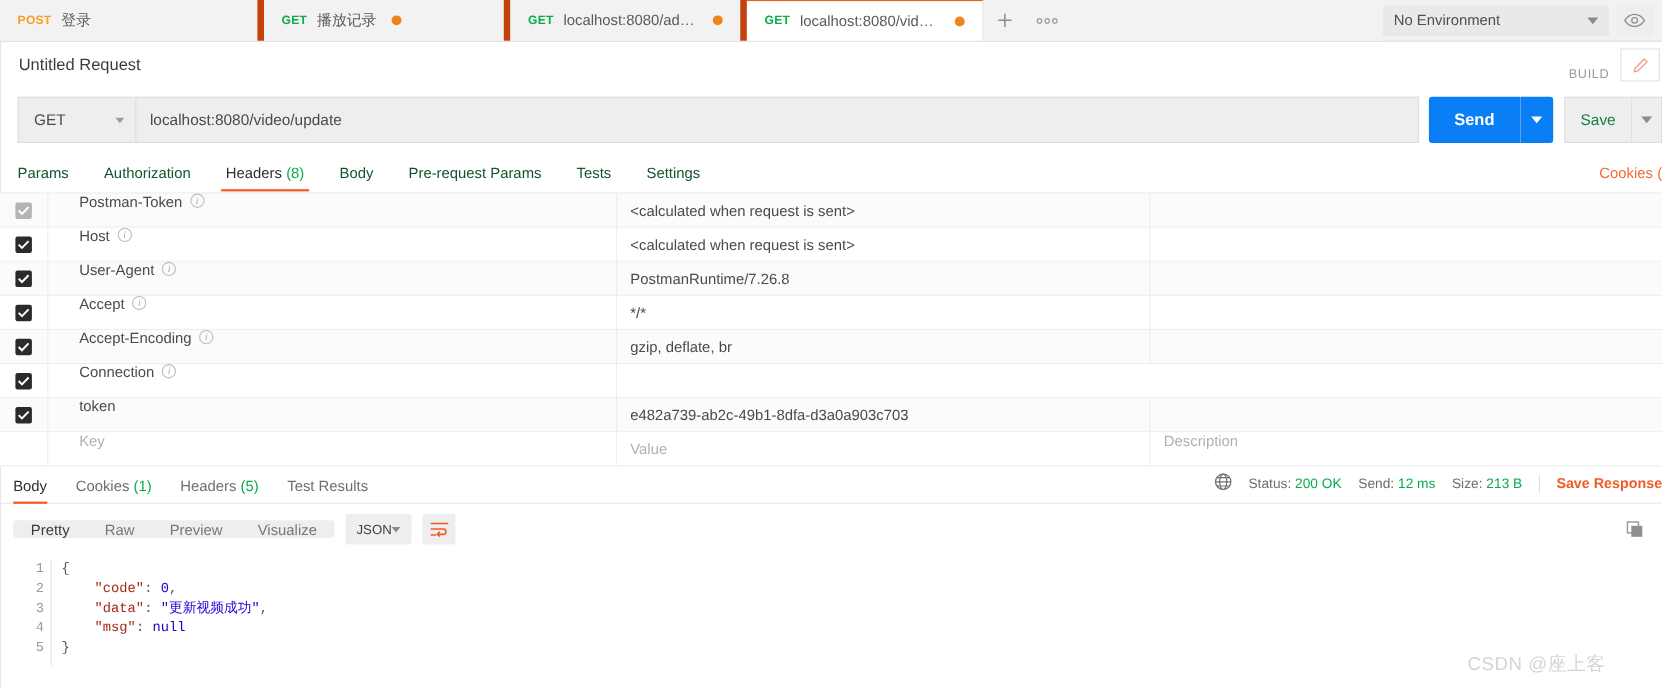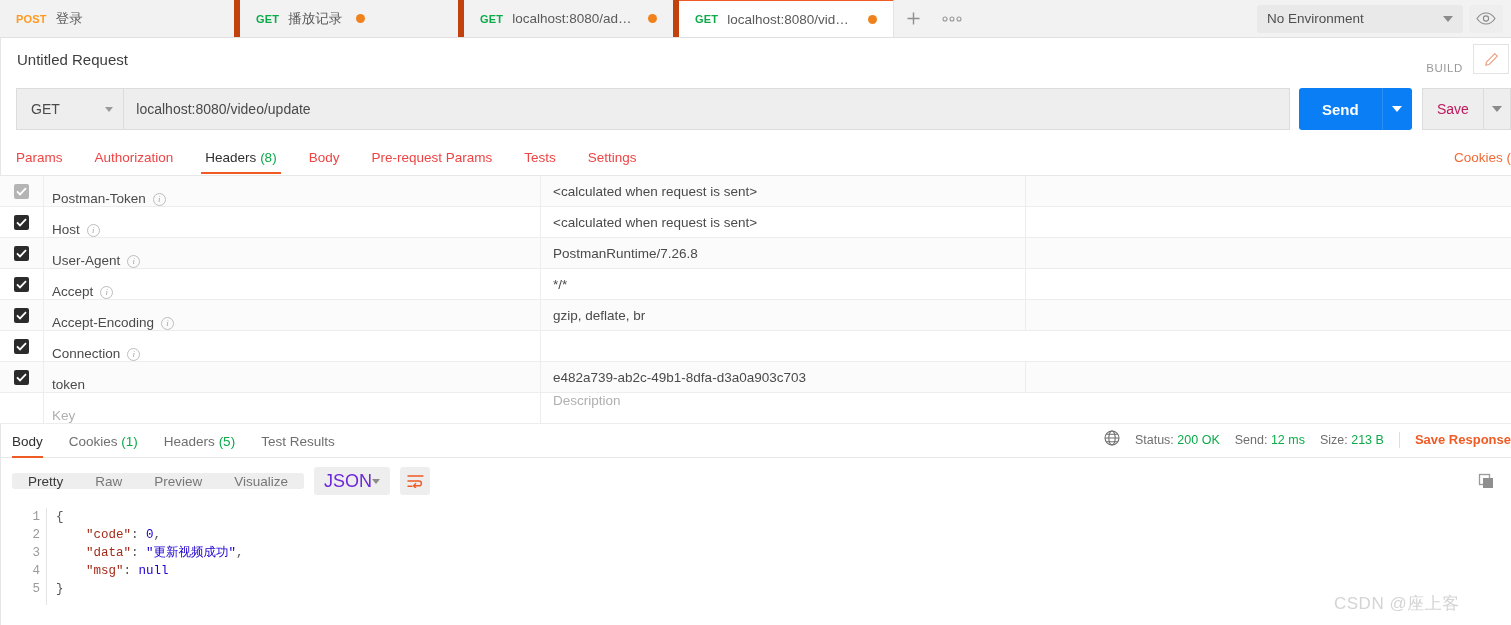--- a/index.html
+++ b/index.html
@@ -126,36 +126,36 @@
   .send-caret {
     width: 30px; background: #0a7ef4;
     display: flex; align-items: center; justify-content: center; cursor: pointer;
     border-left: 1px solid #2b8ef5; border-radius: 0 3px 3px 0;
   }
   .send-caret .caret { border-top-color: #fff; }
   .save-btn {
     margin-left: 10px; width: 64px; height: 42px;
     background: #eeeeee; border: 1px solid #dcdcdc;
     display: flex; align-items: center; justify-content: center;
-    font-size: 14px; color: #be185d; cursor: pointer;
+    font-size: 14px; color: #15803d; cursor: pointer;
   }
   .save-caret {
     width: 28px; height: 42px; background: #eeeeee;
     border: 1px solid #dcdcdc; border-left: none;
     display: flex; align-items: center; justify-content: center; cursor: pointer;
   }
 
   
   .req-tabs {
     position: absolute; top: 140px; left: 0; width: 1511px; height: 34px;
     display: flex; align-items: flex-end; padding-left: 16px;
   }
   .rtab {
     position: relative; padding: 0 0 9px 0; margin-right: 32px;
-    font-size: 13.5px; color: #ef4444; cursor: pointer; white-space: nowrap;
+    font-size: 13.5px; color: #14532d; cursor: pointer; white-space: nowrap;
   }
   .rtab.active { color: #2f2f2f; }
   .rtab.active::after {
     content: ''; position: absolute; left: -4px; right: -4px; bottom: 0;
     height: 2px; background: #ef5b25;
   }
   .rtab .count { color: #0cab4a; }
   .req-tabs-right { margin-left: auto; display: flex; align-items: center; padding-bottom: 9px; }
   .cookies-link { font-size: 13.5px; color: #f06a35; cursor: pointer; white-space: nowrap; }
 
@@ -173,23 +173,24 @@
     width: 44px; display: flex; align-items: center; justify-content: center;
     border-right: 1px solid #ededed; flex: none;
   }
   .chk {
     width: 15px; height: 15px; border-radius: 2px; background: #2b2b2b;
     display: flex; align-items: center; justify-content: center; cursor: pointer;
   }
   .chk.disabled { background: #b4b4b4; cursor: default; }
   .chk svg { display: block; }
   .hcell-key {
-    width: 497px; display: flex; align-items: flex-end; gap: 7px;
+    width: 497px; display: flex; align-items: flex-start; gap: 7px;
     padding-left: 8px; border-right: 1px solid #ededed; flex: none;
     color: #4a4a4a;
+    margin-left: 20px;
   }
   .hcell-val {
     width: 485px; display: flex; align-items: center; padding-left: 12px;
     border-right: 1px solid #ededed; flex: none; color: #4a4a4a;
   }
   .hcell-desc {
     flex: 1 1 auto; display: flex; align-items: flex-start; padding-left: 12px;
     color: #4a4a4a;
   }
   .muted { color: #b0b0b0; }
@@ -233,21 +234,21 @@
     background: #eeeeee; border-radius: 3px;
   }
   .seg-item {
     padding: 0 16px; font-size: 13.5px; color: #777; cursor: pointer;
     display: flex; align-items: center; height: 28px;
   }
   .seg-item.active { color: #3a3a3a; }
   .fmt-select {
     margin-left: 10px; display: flex; align-items: center; gap: 0;
     height: 28px; padding: 0 10px; background: #eeeeee; border-radius: 3px;
-    font-size: 18px; color: #6d28d9; cursor: pointer;
+    font-size: 12px; color: #404040; cursor: pointer;
   }
   .fmt-select .caret { border-top-color: #8b8b8b; border-left-width: 4px; border-right-width: 4px; border-top-width: 5px;}
   .wrap-btn {
     margin-left: 10px; width: 30px; height: 28px; background: #eeeeee;
     border-radius: 3px; display: flex; align-items: center; justify-content: center; cursor: pointer;
   }
   .copy-btn {
     margin-left: auto; margin-right: 12px; width: 26px; height: 26px;
     display: flex; align-items: center; justify-content: center; cursor: pointer;
   }
@@ -528,20 +529,23 @@
       <div class="hcell-val">
         <span>e482a739-ab2c-49b1-8dfa-d3a0a903c703</span>
       </div>
       <div class="hcell-desc"></div>
     </div>
 
     <div class="hrow placeholder">
       <div class="hcell-check"></div>
       <div class="hcell-key">
         <span class="muted">Key</span>
+      </div>
+      <div class="hcell-val">
+        <span class="muted">Value</span>
       </div>
       <div class="hcell-desc">
         <span class="muted">Description</span>
       </div>
     </div>
 
   </div>
 
   <div class="resp-tabs">
     <div class="resptab active">

